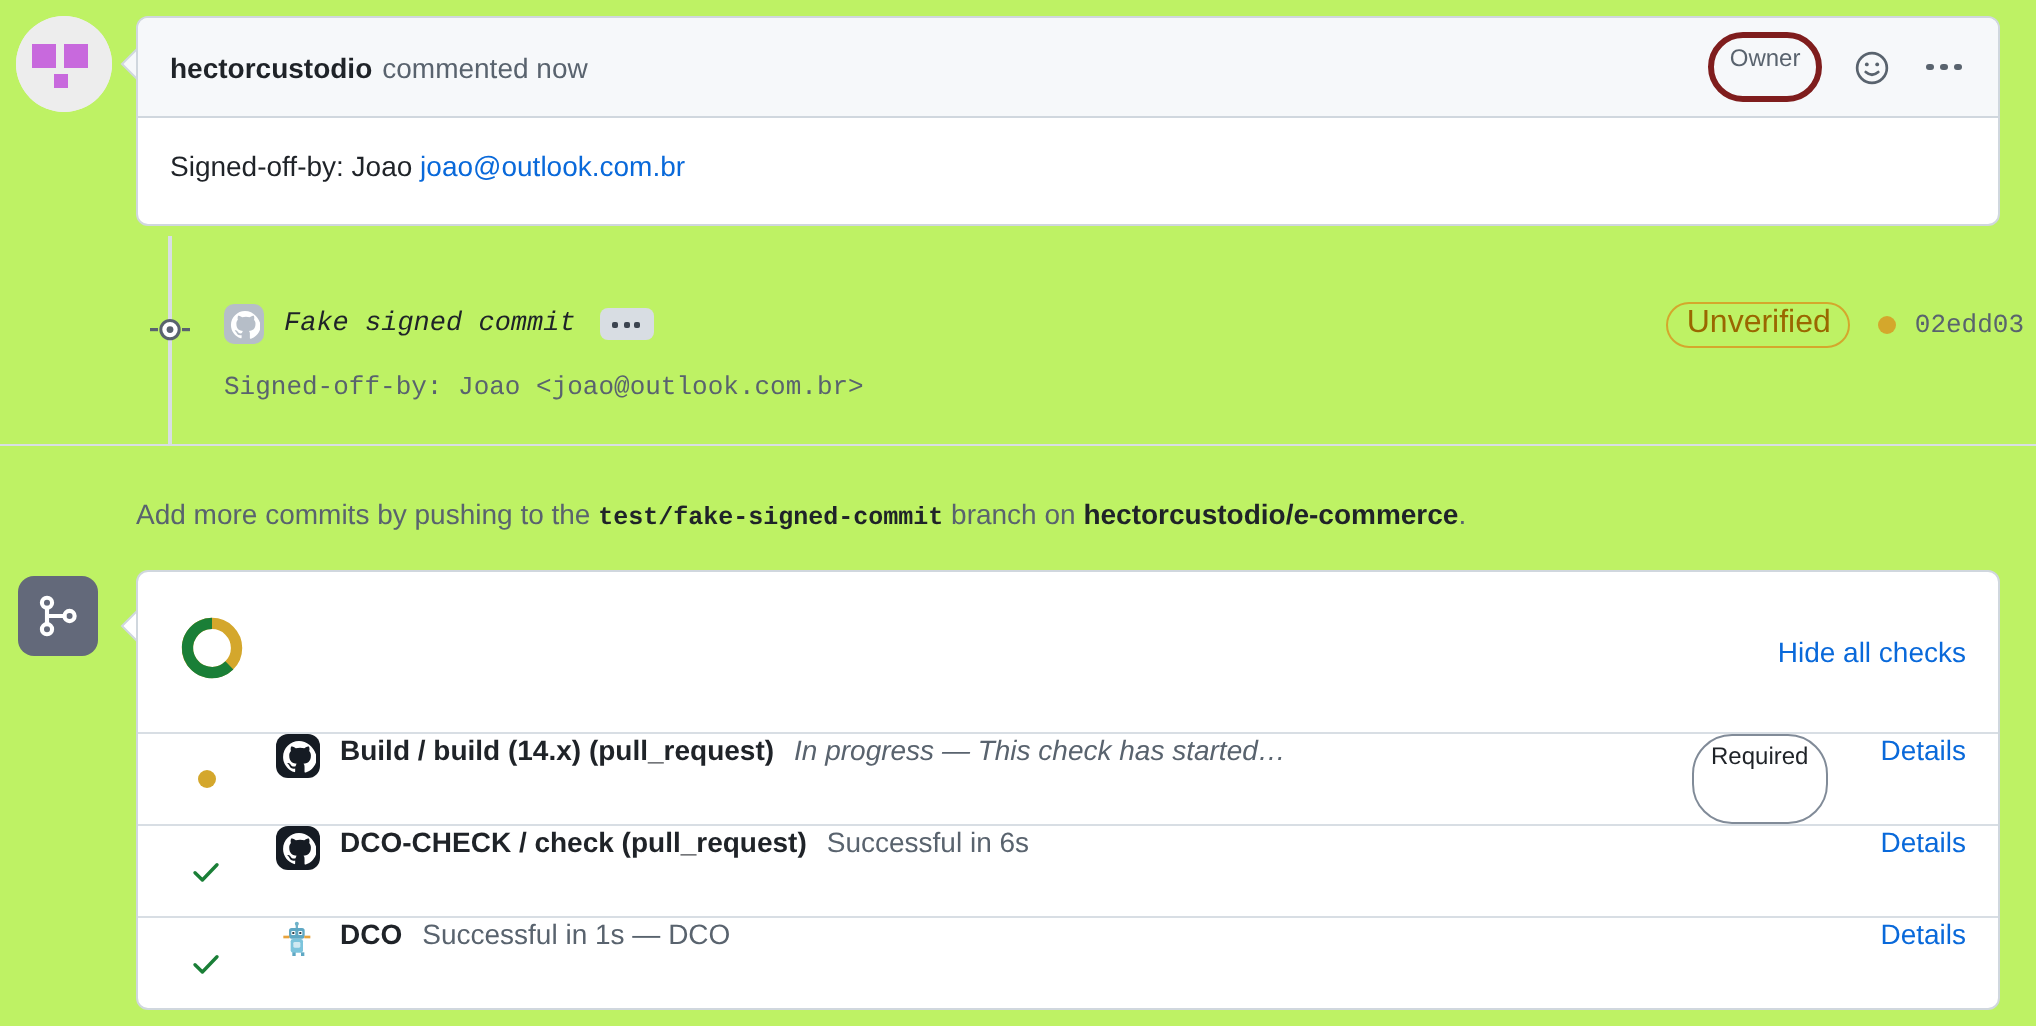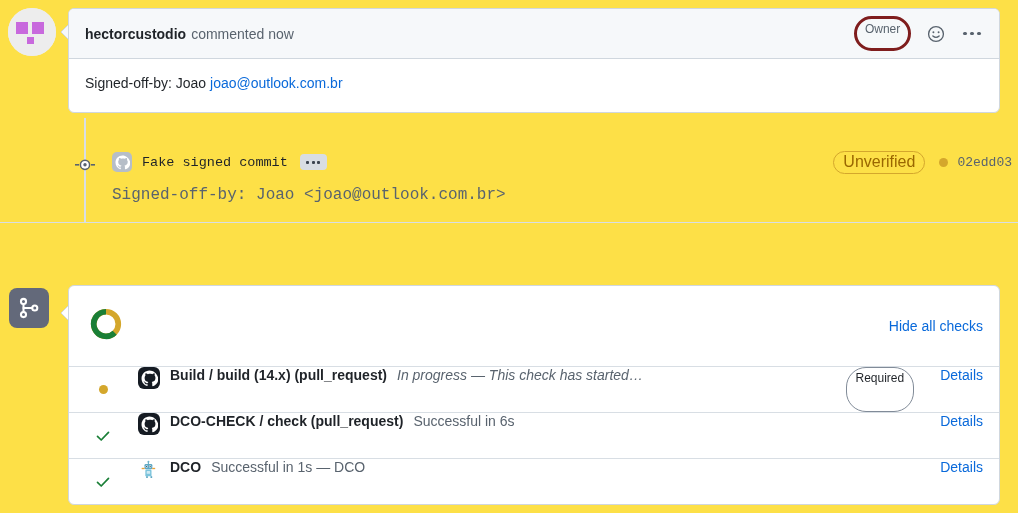--- a/index.html
+++ b/index.html
@@ -7,21 +7,21 @@
     padding: 0;
     background: #ffffff;
     font-family: "Liberation Sans", sans-serif;
     -webkit-font-smoothing: antialiased;
   }
   #page {
     position: relative;
     width: 1018px;
     height: 513px;
     overflow: hidden;
-    background: #fde047;
+    background: #bef264;
   }
   .mono { font-family: "Liberation Mono", "DejaVu Sans Mono", monospace; }
 
   
   .comment-wrap {
     position: absolute;
     left: 68px;
     top: 8px;
     width: 932px;
   }
@@ -121,20 +121,21 @@
     top: 38px;
     width: 20px; height: 18px;
   }
   .commit-row {
     position: absolute;
     left: 112px;
     top: 34px;
     right: 8px;
     display: flex;
     align-items: center;
+    font-style: italic;
   }
   .commit-avatar {
     width: 20px; height: 20px;
     border-radius: 5px;
     background: #b6bec8;
     display: flex; align-items: center; justify-content: center;
     flex: 0 0 auto;
   }
   .commit-msg {
     font-size: 13.5px;
@@ -179,21 +180,21 @@
   }
   .sha {
     font-size: 13px;
     color: #59636e;
     margin-left: 9px;
   }
   .commit-signoff {
     position: absolute;
     left: 112px;
     top: 186px;
-    font-size: 16px;
+    font-size: 13px;
     color: #59636e;
   }
   .divider {
     position: absolute;
     left: 0;
     top: 222px;
     width: 1018px;
     height: 1px;
     background: #d8dee4;
   }
@@ -404,20 +405,23 @@
       <span class="unverified-badge">Unverified</span>
       <span class="yellow-dot"></span>
       <span class="sha mono">02edd03</span>
     </div>
   </div>
 
   <div class="commit-signoff mono">Signed-off-by: Joao &lt;joao@outlook.com.br&gt;</div>
 
   <div class="divider"></div>
 
+  <div class="addmore">
+    <span>Add more commits by pushing to the </span><span class="code">test/fake-signed-commit</span><span> branch on </span><span class="repo">hectorcustodio/e-commerce</span><span>.</span>
+  </div>
 
   <div class="merge-badge">
     <svg width="22" height="22" viewBox="0 0 16 16" fill="none" stroke="#ffffff" stroke-width="1.5">
       <circle cx="4" cy="3.2" r="1.85"></circle>
       <circle cx="4" cy="12.8" r="1.85"></circle>
       <circle cx="12.2" cy="8" r="1.85"></circle>
       <path d="M4 5.05 V10.95" stroke-linecap="round"></path>
       <path d="M4 8 H10.35" stroke-linecap="round"></path>
     </svg>
   </div>

